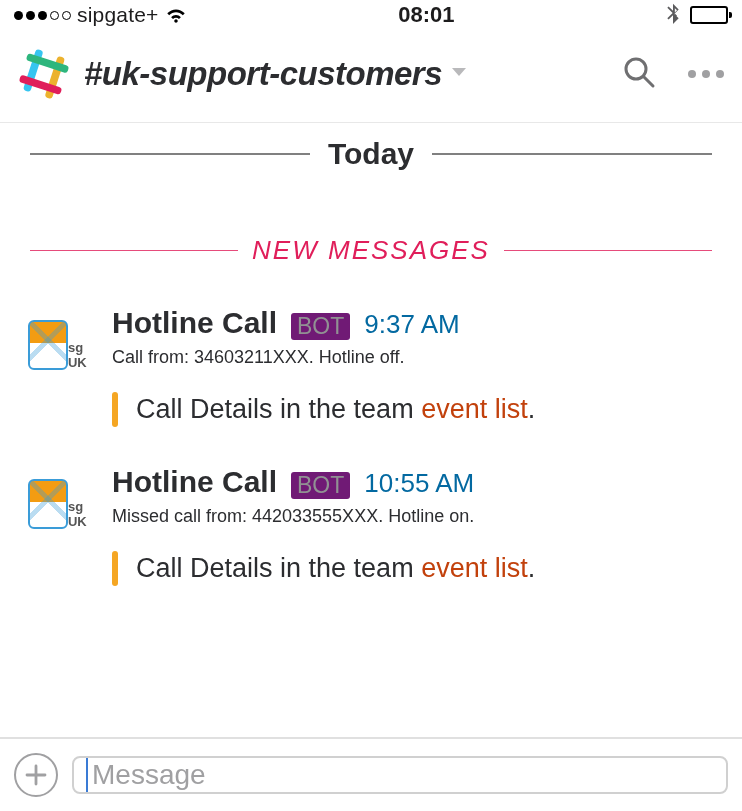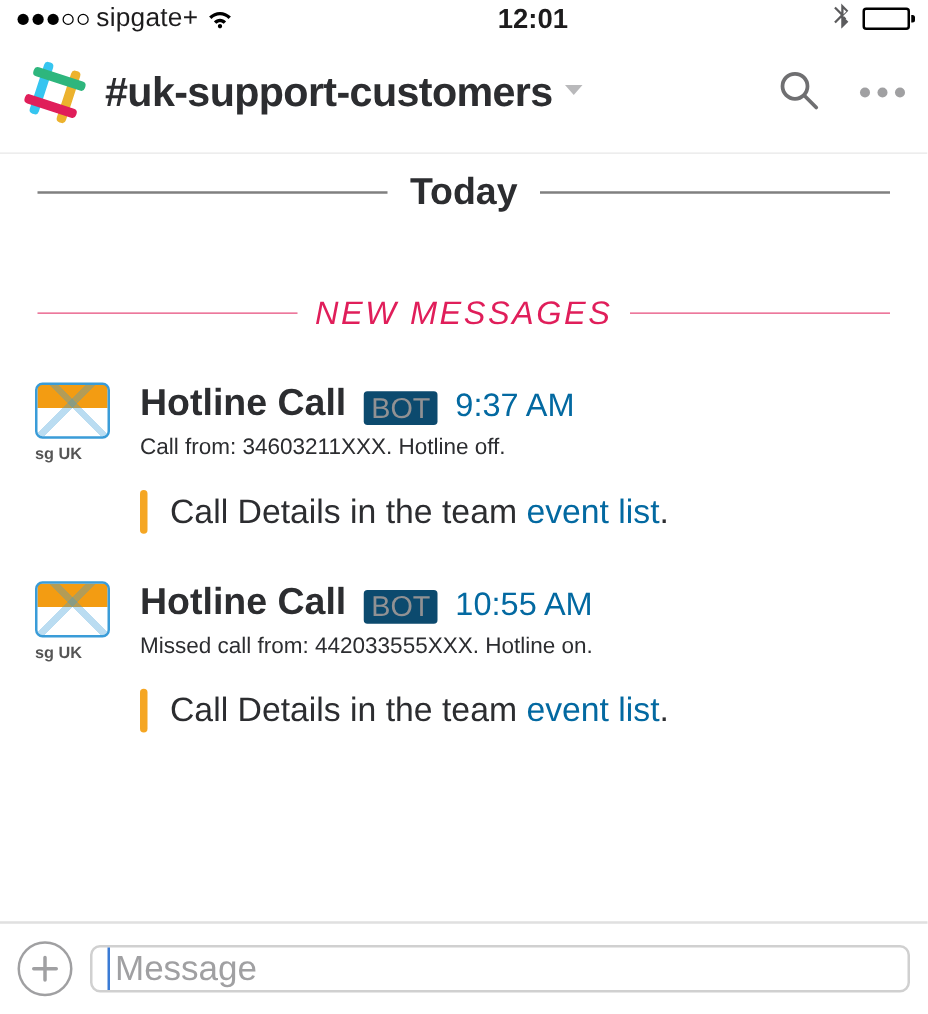--- a/index.html
+++ b/index.html
@@ -30,37 +30,37 @@
   .date-divider { display: flex; align-items: center; padding: 14px 30px 8px 30px; }
   .date-divider .line { flex: 1; height: 2px; background: #808080; }
   .date-divider .label { padding: 0 18px; font-size: 30px; font-weight: 800; color: #2c2d30; }
   
   .new-msg-divider { display: flex; align-items: center; padding: 56px 30px 10px 30px; font-style: italic; }
   .new-msg-divider .line { flex: 1; height: 1.5px; background: #e01e5a; opacity: 0.8; }
   .new-msg-divider .label { padding: 0 14px; font-size: 26px; font-weight: 500; color: #e01e5a; letter-spacing: 2px; }
   
   .messages { padding: 12px 0 0 0; }
   .msg { display: flex; padding: 18px 22px 8px 28px; gap: 20px; }
-  .avatar { width: 64px; height: 64px; flex-shrink: 0; display: flex; flex-direction: column; align-items: flex-start; }
+  .avatar { width: 64px; height: 64px; flex-shrink: 0; display: flex; align-items: flex-end; }
   .avatar-img { width: 60px; height: 50px; border: 2px solid #3a9cd8; border-radius: 6px; background: linear-gradient(180deg,#f39c12 0%, #f39c12 45%, #fff 45%, #fff 100%); position: relative; overflow: hidden; }
   .avatar-img::before { content:""; position:absolute; inset:0; background:
       linear-gradient(135deg, transparent 40%, rgba(58,156,216,0.35) 40%, rgba(58,156,216,0.35) 48%, transparent 48%),
       linear-gradient(45deg, transparent 52%, rgba(58,156,216,0.35) 52%, rgba(58,156,216,0.35) 60%, transparent 60%);
   }
   .avatar-caption { font-size: 13px; font-weight: 700; color: #555; margin-top: 4px; }
   .msg-body { flex: 1; min-width: 0; }
   .msg-head { display: flex; align-items: flex-end; gap: 14px; flex-wrap: wrap; }
   .author { font-size: 30px; font-weight: 800; color: #2c2d30; }
-  .bot-badge { font-size: 23px; font-weight: 500; color: #919193; background: #0c4a6e; padding: 0 6px; border-radius: 3px; }
+  .bot-badge { font-size: 23px; font-weight: 500; color: #919193; background: #701a75; padding: 0 6px; border-radius: 3px; }
   .msg-time { font-size: 26px; color: #0369a1; font-weight: 400; }
   .msg-text { font-size: 18px; color: #2c2d30; margin-top: 4px; line-height: 1.45; }
   .attachment { display: flex; margin-top: 22px; margin-bottom: 12px; }
   .attach-bar { width: 6px; background: #f5a623; border-radius: 6px; margin-right: 18px; flex-shrink: 0; }
   .attach-text { font-size: 27px; color: #2c2d30; padding: 2px 0; }
-  .link { color: #0369a1; }
+  .link { color: #c2410c; }
   
   .composer-wrap { position: absolute; bottom: 0; left: 0; right: 0; border-top: 2px solid #e0e0e0; background: #fff; display: flex; align-items: center; padding: 14px 14px; gap: 14px; }
   .plus-btn { width: 44px; height: 44px; border: 2.5px solid #a0a0a2; border-radius: 50%; display: flex; align-items: center; justify-content: center; color: #a0a0a2; flex-shrink: 0; }
   .compose-field { flex: 1; height: 38px; border: 2px solid #d0d0d0; border-radius: 8px; display: flex; align-items: center; padding: 0 12px; }
   .compose-caret { width: 2px; height: 34px; background: #3a7bd5; margin-right: 4px; }
   .compose-placeholder { font-size: 28px; color: #a0a0a2; }
 </style>
 </head>
 <body>
 
@@ -73,41 +73,41 @@
         <span class="empty"></span>
         <span class="empty"></span>
     </span>
     <span class="carrier">sipgate+</span>
     <span class="wifi-icon">
       <svg width="22" height="18" viewBox="0 0 24 20">
           <path d="M12 18.5c1 0 1.9-.8 1.9-1.9S13 14.7 12 14.7s-1.9.8-1.9 1.9.9 1.9 1.9 1.9zm-5.4-6.1l2.1 2.1c.9-.9 2.1-1.4 3.3-1.4s2.4.5 3.3 1.4l2.1-2.1c-1.5-1.5-3.4-2.3-5.4-2.3s-3.9.8-5.4 2.3zM2.3 8.1l2.1 2.1C6.6 8 9.2 6.9 12 6.9s5.4 1.1 7.6 3.3l2.1-2.1C18.9 5.3 15.6 3.9 12 3.9S5.1 5.3 2.3 8.1z" fill="#000"></path>
         </svg>
     </span>
   </div>
-  <div class="status-center">12:01</div>
+  <div class="status-center">08:01</div>
   <div class="status-right">
     <span>
       <svg width="14" height="22" viewBox="0 0 14 24">
           <path d="M7 0v9.6L2.2 4.8.8 6.2 6.6 12 .8 17.8l1.4 1.4L7 14.4V24l6.2-6.2L8.4 13l4.8-4.8L7 2V0zm2 6.8L11.4 9 9 11.4V6.8zm0 10.4L11.4 15 9 12.6v4.6z" fill="#5b5b5d"></path>
         </svg>
     </span>
     <span class="battery"><span class="battery-fill"></span></span>
   </div>
 </div>
 
 <div class="header">
   <span class="workspace-icon">
     <svg viewBox="0 0 48 48" width="52" height="52">
       <rect x="10" y="4" width="7" height="40" rx="3" fill="#36c5f0" transform="rotate(18 24 24)"></rect>
       <rect x="31" y="4" width="7" height="40" rx="3" fill="#ecb22e" transform="rotate(18 24 24)"></rect>
       <rect x="4" y="10" width="40" height="7" rx="3" fill="#2eb67d" transform="rotate(18 24 24)"></rect>
       <rect x="4" y="31" width="40" height="7" rx="3" fill="#e01e5a" transform="rotate(18 24 24)"></rect>
     </svg>
   </span>
-  <span style="display:flex;align-items:center;">
+  <span style="display:flex;align-items:center;font-style:italic;">
     <span class="channel-title">#uk-support-customers</span>
     <span class="chevron-down">
       <svg width="18" height="14" viewBox="0 0 18 14">
           <path d="M2 3l7 8 7-8z" fill="#b9b9bb"></path>
         </svg>
     </span>
   </span>
   <span class="header-spacer"></span>
   <span class="header-icon">
     <svg width="34" height="34" viewBox="0 0 34 34">

